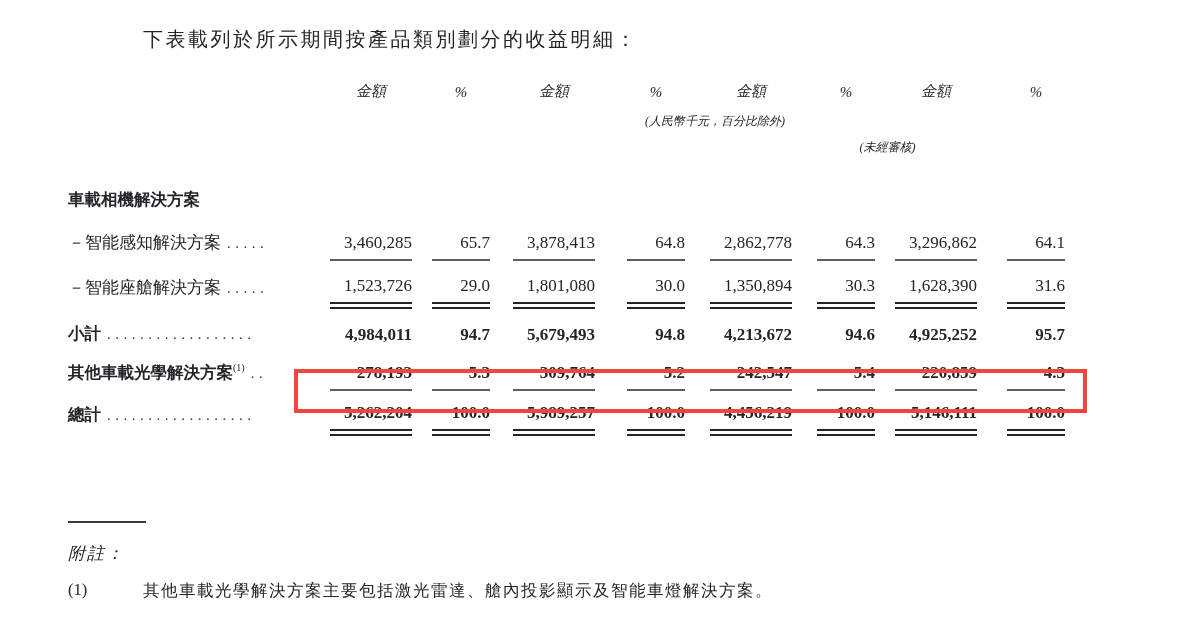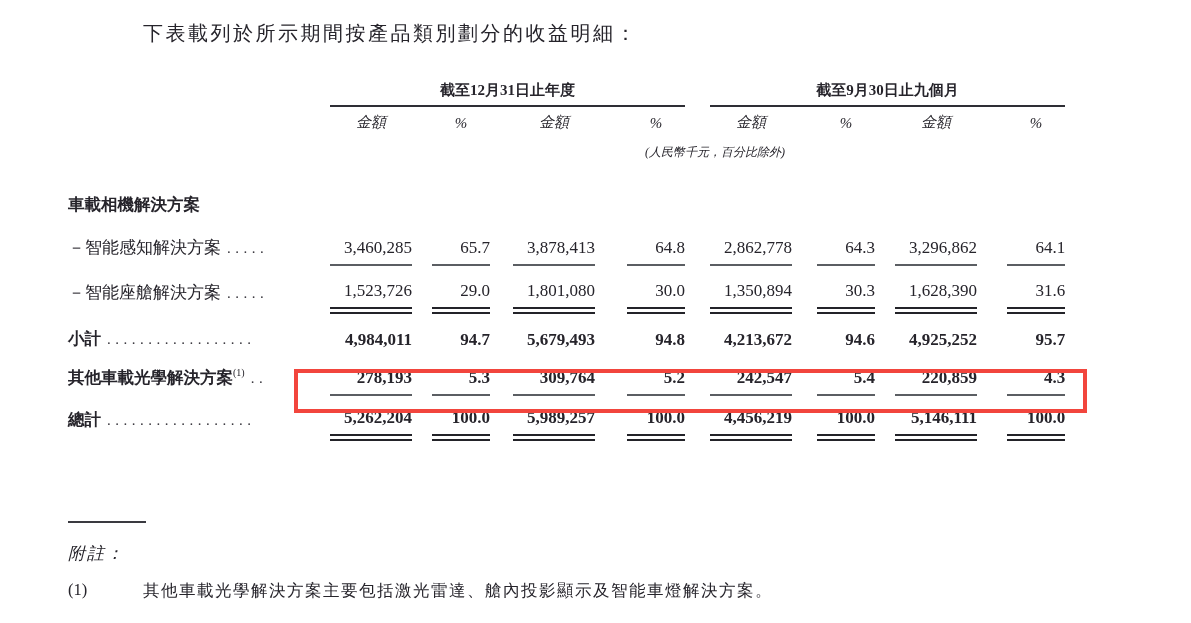--- a/index.html
+++ b/index.html
@@ -9,21 +9,21 @@
     width: 1191px;
     height: 623px;
     background: #ffffff;
     font-family: "Liberation Serif", "DejaVu Serif", serif;
     color: #26242b;
     overflow: hidden;
   }
   .title {
     position: absolute;
     left: 143px;
-    top: 20px;
+    top: 26px;
     font-size: 20px;
     letter-spacing: 2.5px;
     white-space: nowrap;
   }
   table.rev {
     position: absolute;
     left: 60px;
     top: 75px;
     width: 1005px;
     border-collapse: collapse;
@@ -164,26 +164,20 @@
       <col style="width:25px">
         <col style="width:82px">
         <col style="width:25px">
         <col style="width:58px">
       <col style="width:20px">
         <col style="width:82px">
         <col style="width:30px">
         <col style="width:58px">
     </colgroup>
     <thead>
-      <tr class="r-group">
-        <td></td>
-        <td colspan="7" class="h-group">截至12月31日止年度</td>
-        <td></td>
-        <td colspan="7" class="h-group">截至9月30日止九個月</td>
-      </tr>
       <tr class="r-cols">
         <td></td>
         <td class="h-col">金額</td>
         <td></td>
         <td class="h-col">%</td>
         <td></td>
         <td class="h-col">金額</td>
         <td></td>
         <td class="h-col">%</td>
         <td></td>
@@ -191,20 +185,25 @@
         <td></td>
         <td class="h-col">%</td>
         <td></td>
         <td class="h-col">金額</td>
         <td></td>
         <td class="h-col">%</td>
       </tr>
       <tr class="r-unit">
         <td></td>
         <td colspan="15" class="h-note unit">(人民幣千元，百分比除外)</td>
+      </tr>
+      <tr class="r-unaud">
+        <td></td>
+        <td colspan="8"></td>
+        <td colspan="7" class="h-note">(未經審核)</td>
       </tr>
       <tr class="r-gap">
         <td colspan="16"></td>
       </tr>
     </thead>
     <tbody>
         <tr class="style-section">
       <td class="label-cell"><span class="row-label">車載相機解決方案</span><span class="row-sup"></span><span class="row-leader"></span></td>
     <td class="val amt u-none"></td>
           <td></td>

